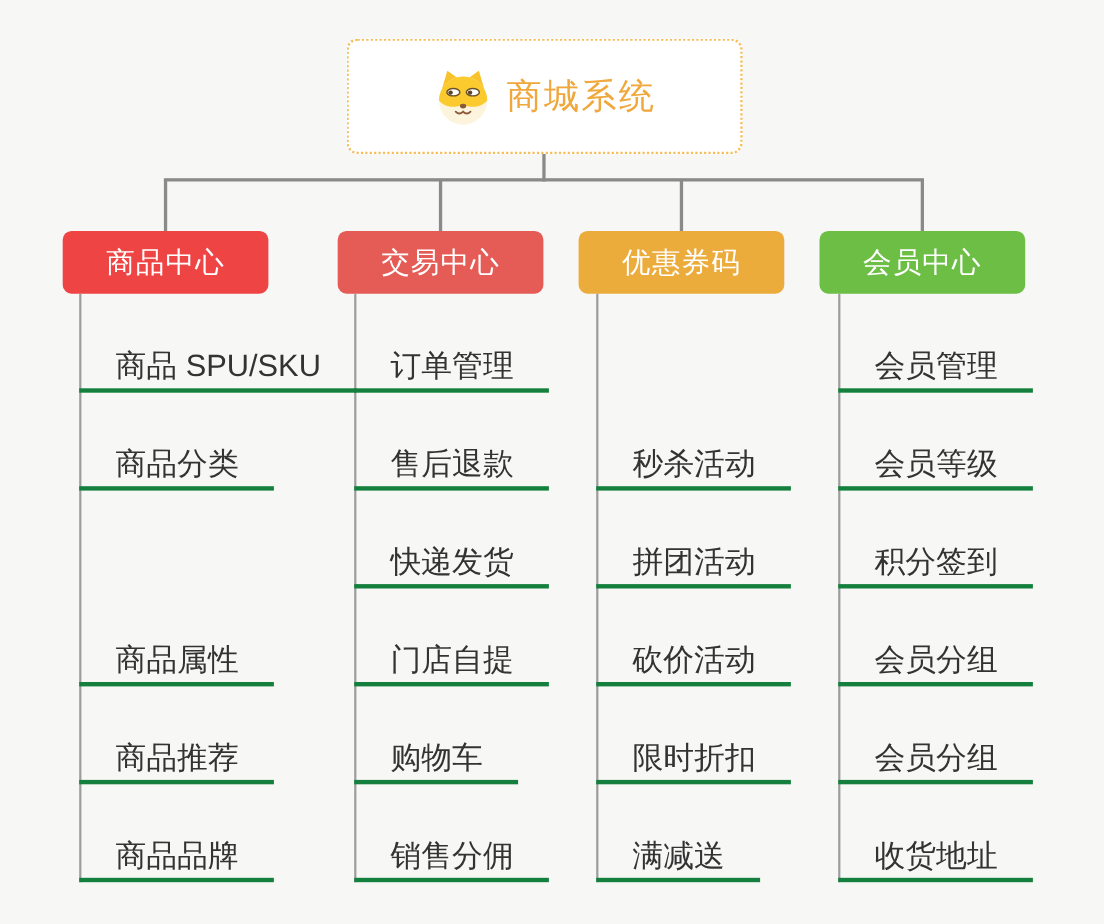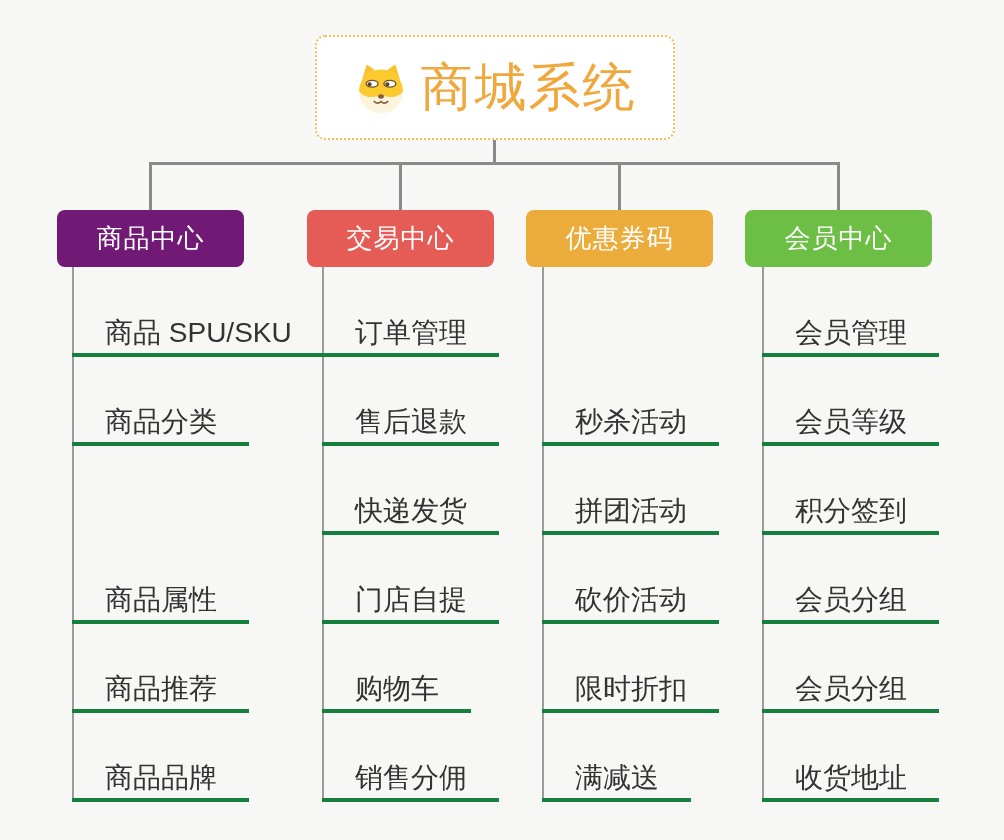--- a/index.html
+++ b/index.html
@@ -23,21 +23,21 @@
     background:#ffffff;
     border:2px dotted #f6bc55;
     border-radius:10px;
     box-sizing:border-box;
     display:flex;
     align-items:center;
     justify-content:center;
     gap:13px;
   }
   .root-title{
-    font-size:52px;
+    font-size:32px;
     color:#f0a73b;
     letter-spacing:2px;
     white-space:nowrap;
   }
   .dog{width:54px;height:54px;flex:0 0 auto;}
 
   
   .line{position:absolute;background:#8a8a8a;}
   .stem{left:493px;top:140px;width:3px;height:25px;}
   .rail{left:149px;top:162px;width:691px;height:3px;}
@@ -107,21 +107,21 @@
     <span class="root-title">商城系统</span>
   </div>
 
   <div class="line stem"></div>
   <div class="line rail"></div>
   <div class="line drop drop-1"></div>
   <div class="line drop drop-2"></div>
   <div class="line drop drop-3"></div>
   <div class="line drop drop-4"></div>
 
-  <div class="branch branch-1" style="background: #701a75;">商品中心</div>
+  <div class="branch branch-1" style="background: #ef4444;">商品中心</div>
   <div class="branch branch-2" style="background: rgb(229, 91, 85);">交易中心</div>
   <div class="branch branch-3" style="background: rgb(236, 172, 60);">优惠券码</div>
   <div class="branch branch-4" style="background: rgb(108, 190, 69);">会员中心</div>
 
   <div class="vrail vrail-1"></div>
   <div class="vrail vrail-2"></div>
   <div class="vrail vrail-3"></div>
   <div class="vrail vrail-4"></div>
 
   <div class="leaf col1 row0">商品 SPU/SKU</div>

